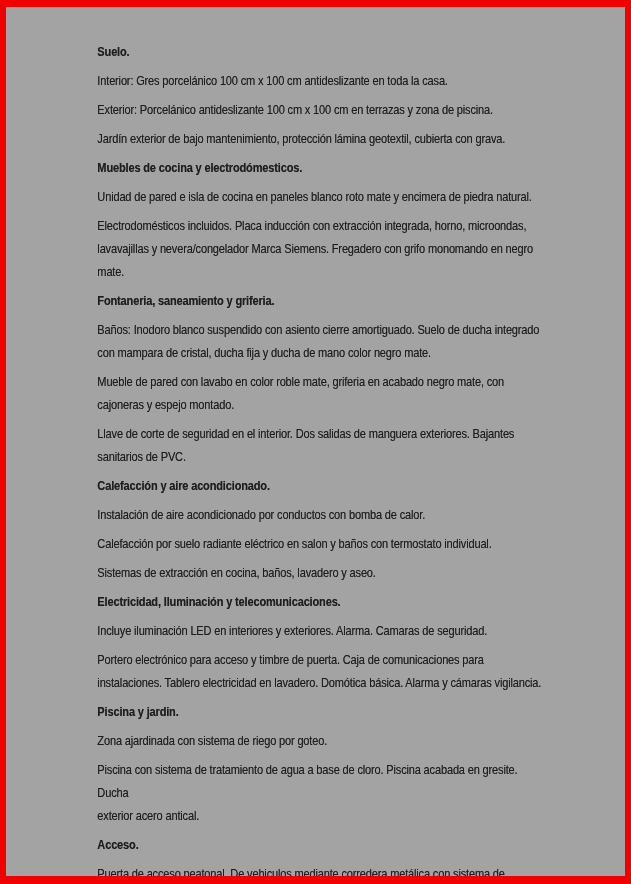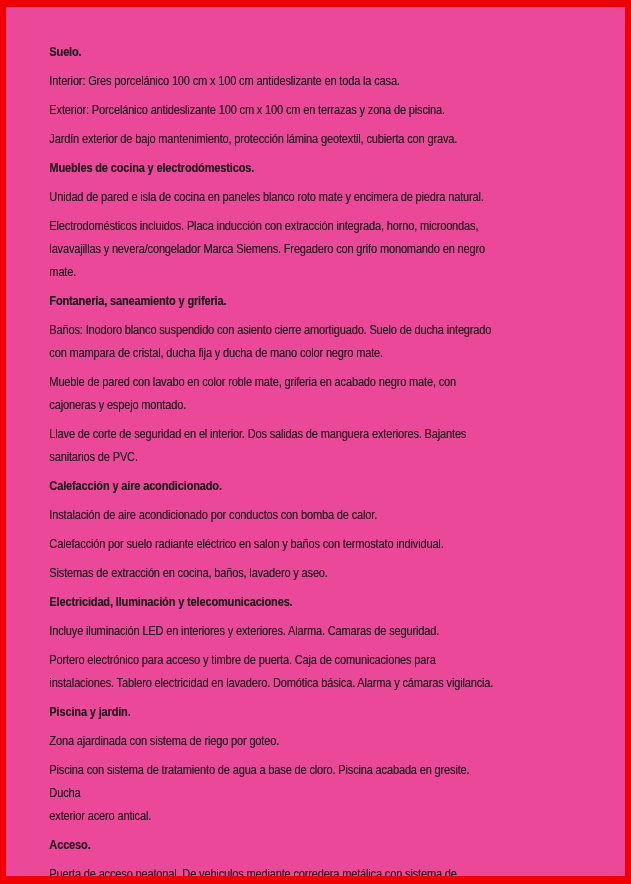--- a/index.html
+++ b/index.html
@@ -40,21 +40,21 @@
     font-size: 13px;
     font-weight: 400;
     line-height: 23px;
     margin: 0 0 6px 0;
     white-space: pre-line;
   }
 </style>
 </head>
 <body>
 
-<div class="page" style="border-color: rgb(239, 1, 1); background: #ec4899;">
+<div class="page" style="border-color: rgb(239, 1, 1); background: #a3a3a3; padding-left: 48px;">
   <div class="doc" id="doc" style="color: rgb(29, 29, 29);">
       <h2>Suelo.</h2>
       <p>Interior: Gres porcelánico 100 cm x 100 cm antideslizante en toda la casa.</p>
       <p>Exterior: Porcelánico antideslizante 100 cm x 100 cm en terrazas y zona de piscina.</p>
       <p>Jardín exterior de bajo mantenimiento, protección lámina geotextil, cubierta con grava.</p>
       <h2>Muebles de cocina y electrodómesticos.</h2>
       <p>Unidad de pared e isla de cocina en paneles blanco roto mate y encimera de piedra natural.</p>
       <p>Electrodomésticos incluidos. Placa inducción con extracción integrada, horno, microondas,
 lavavajillas y nevera/congelador Marca Siemens. Fregadero con grifo monomando en negro
 mate.</p>

